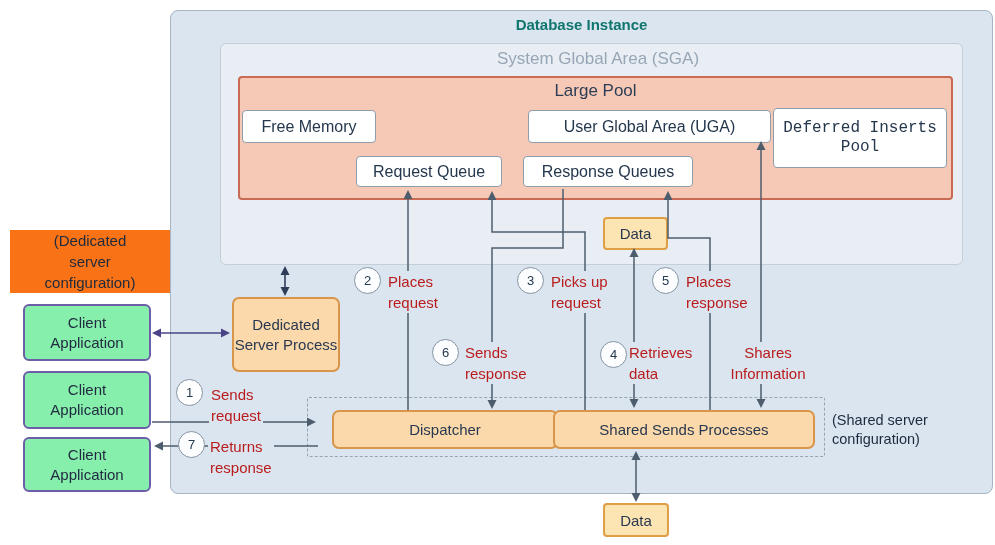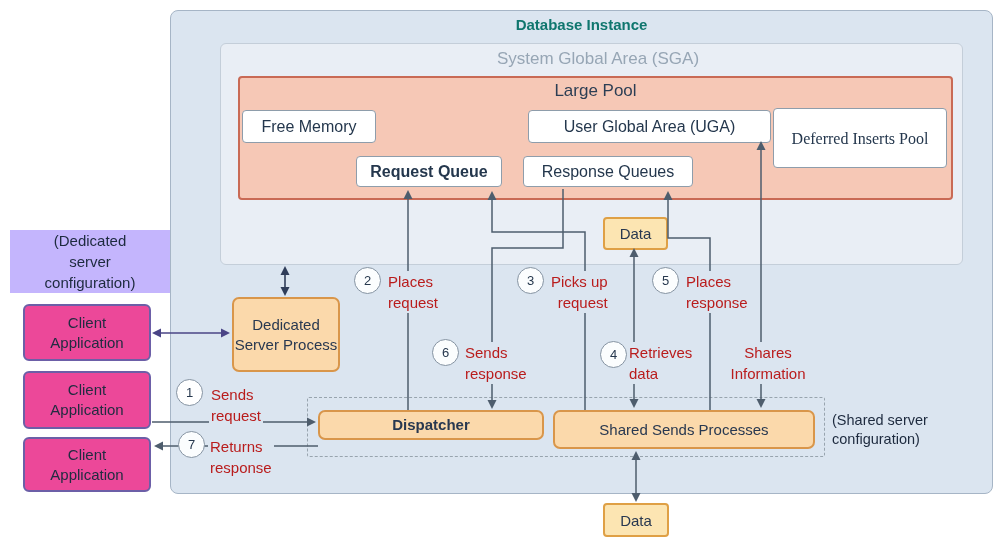--- a/index.html
+++ b/index.html
@@ -9,28 +9,28 @@
   
   .db-box{left:170px;top:10px;width:823px;height:484px;background:#dbe5f0;border:1px solid #a6b5c6;border-radius:8px;}
   .db-title{left:170px;top:16px;width:823px;text-align:center;font-size:15px;font-weight:bold;color:#0f766e;}
   .sga-box{left:220px;top:43px;width:743px;height:222px;background:#e9eef5;border:1px solid #c4ced9;border-radius:6px;}
   .sga-title{left:220px;top:49px;width:743px;text-align:center;font-size:17px;color:#97a6b5;padding-left:13px;}
   .lp-box{left:238px;top:76px;width:715px;height:124px;background:#f6c8b6;border:2px solid #c96a55;border-radius:4px;}
   .lp-title{left:238px;top:81px;width:715px;text-align:center;font-size:17px;color:#2c3e54;}
   
   .wbox{background:#ffffff;border:1.5px solid #8e9dab;border-radius:4px;color:#24374d;
     font-size:16px;display:flex;align-items:center;justify-content:center;text-align:center;z-index:3;}
-  .serif{font-family:Liberation Serif, serif;font-size:16px;line-height:19px;padding:0 6px;}
+  .serif{font-family:Liberation Mono, monospace;font-size:16px;line-height:19px;padding:0 6px;}
   
   .obox{background:#fbd9ab;border:2px solid #d9964a;border-radius:7px;color:#283850;
     font-size:15px;display:flex;align-items:center;justify-content:center;text-align:center;z-index:3;line-height:20px;}
   .databox{background:#fce5b2;border:2px solid #dfa045;border-radius:4px;color:#283850;
     font-size:15px;display:flex;align-items:center;justify-content:center;z-index:3;}
   
-  .cbox{background:#ec4899;border:2px solid #6c5fa7;border-radius:6px;color:#222c41;
+  .cbox{background:#86efac;border:2px solid #6c5fa7;border-radius:6px;color:#222c41;
     font-size:15px;display:flex;align-items:center;justify-content:center;text-align:center;line-height:20px;z-index:3;padding:0 14px;}
   .dashed{left:307px;top:397px;width:518px;height:60px;border:1.5px dashed #98a4ae;border-radius:2px;z-index:2;}
   
   .cfg{font-size:15px;color:#1d2a3e;line-height:21px;z-index:6;}
   
   .step{font-size:15px;color:#b91c1c;line-height:21px;background:#dbe5f0;z-index:6;padding:0 2px;white-space:nowrap;}
   .circ{width:27px;height:27px;border-radius:50%;background:#fbfdfe;border:1.5px solid #8593a2;
     color:#26384e;font-size:13px;display:flex;align-items:center;justify-content:center;z-index:7;}
   svg.arrows{position:absolute;left:0;top:0;width:995px;height:545px;z-index:5;pointer-events:none;}
 </style>
@@ -43,35 +43,35 @@
   <div class="abs db-title">Database Instance</div>
   <div class="abs sga-box"></div>
   <div class="abs sga-title">System Global Area (SGA)</div>
   <div class="abs lp-box"></div>
   <div class="abs lp-title">Large Pool</div>
   <div class="abs dashed"></div>
 
   <div class="abs wbox" style="left:242px;top:110px;width:134px;height:33px;">Free Memory</div>
   <div class="abs wbox" style="left:528px;top:110px;width:243px;height:33px;">User Global Area (UGA)</div>
   <div class="abs wbox serif" style="left:773px;top:108px;width:174px;height:60px;">Deferred Inserts Pool</div>
-  <div class="abs wbox" style="left:356px;top:156px;width:146px;height:31px;font-weight:bold;">Request Queue</div>
+  <div class="abs wbox" style="left:356px;top:156px;width:146px;height:31px;">Request Queue</div>
   <div class="abs wbox" style="left:523px;top:156px;width:170px;height:31px;">Response Queues</div>
 
   <div class="abs databox" style="left:603px;top:217px;width:65px;height:33px;">Data</div>
   <div class="abs databox" style="left:603px;top:503px;width:66px;height:34px;">Data</div>
 
   <div class="abs obox" style="left:232px;top:297px;width:108px;height:75px;">Dedicated Server Process</div>
-  <div class="abs obox" style="left:318px;top:410px;width:226px;height:30px;font-weight:bold;">Dispatcher</div>
+  <div class="abs obox" style="left:332px;top:410px;width:226px;height:39px;">Dispatcher</div>
   <div class="abs obox" style="left:553px;top:410px;width:262px;height:39px;">Shared Sends Processes</div>
 
   <div class="abs cbox" style="left:23px;top:304px;width:128px;height:57px;">Client Application</div>
   <div class="abs cbox" style="left:23px;top:371px;width:128px;height:58px;">Client Application</div>
   <div class="abs cbox" style="left:23px;top:437px;width:128px;height:55px;">Client Application</div>
 
-  <div class="abs cfg" style="left:10px;top:230px;width:160px;text-align:center;background:#c4b5fd;">
+  <div class="abs cfg" style="left:10px;top:230px;width:160px;text-align:center;background:#f97316;">
     <div>(Dedicated</div>
     <div>server</div>
     <div>configuration)</div>
   </div>
   <div class="abs cfg" style="left:832px;top:411px;font-size:14.5px;line-height:19px;">
     <div>(Shared server</div>
     <div>configuration)</div>
   </div>
 
   <svg class="arrows" viewBox="0 0 995 545">
@@ -117,21 +117,21 @@
   </svg>
 
   <div class="abs step" style="left:209px;top:384px;background:#dbe5f0;">
     <div>Sends</div>
       <div>request</div>
   </div>
   <div class="abs step" style="left:386px;top:271px;">
     <div>Places</div>
       <div>request</div>
   </div>
-  <div class="abs step" style="left:549px;top:271px;text-align:right;">
+  <div class="abs step" style="left:549px;top:271px;">
     <div>Picks up</div>
       <div>request</div>
   </div>
   <div class="abs step" style="left:627px;top:342px;">
     <div>Retrieves</div>
       <div>data</div>
   </div>
   <div class="abs step" style="left:684px;top:271px;">
     <div>Places</div>
       <div>response</div>

